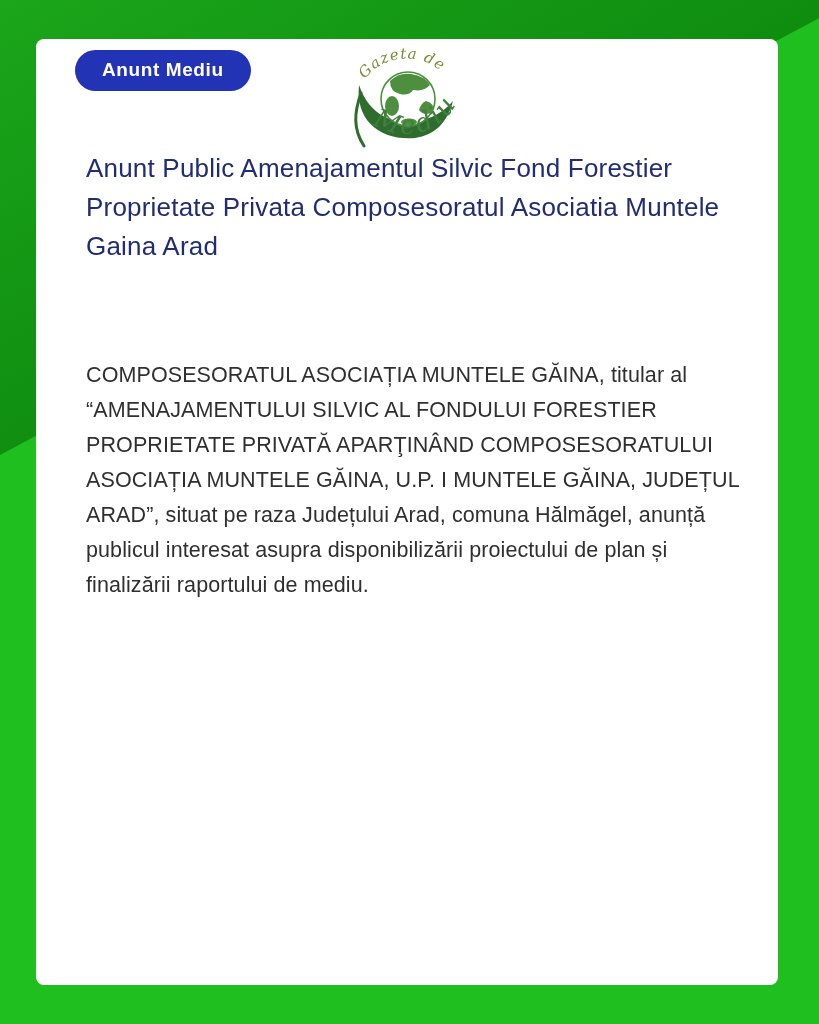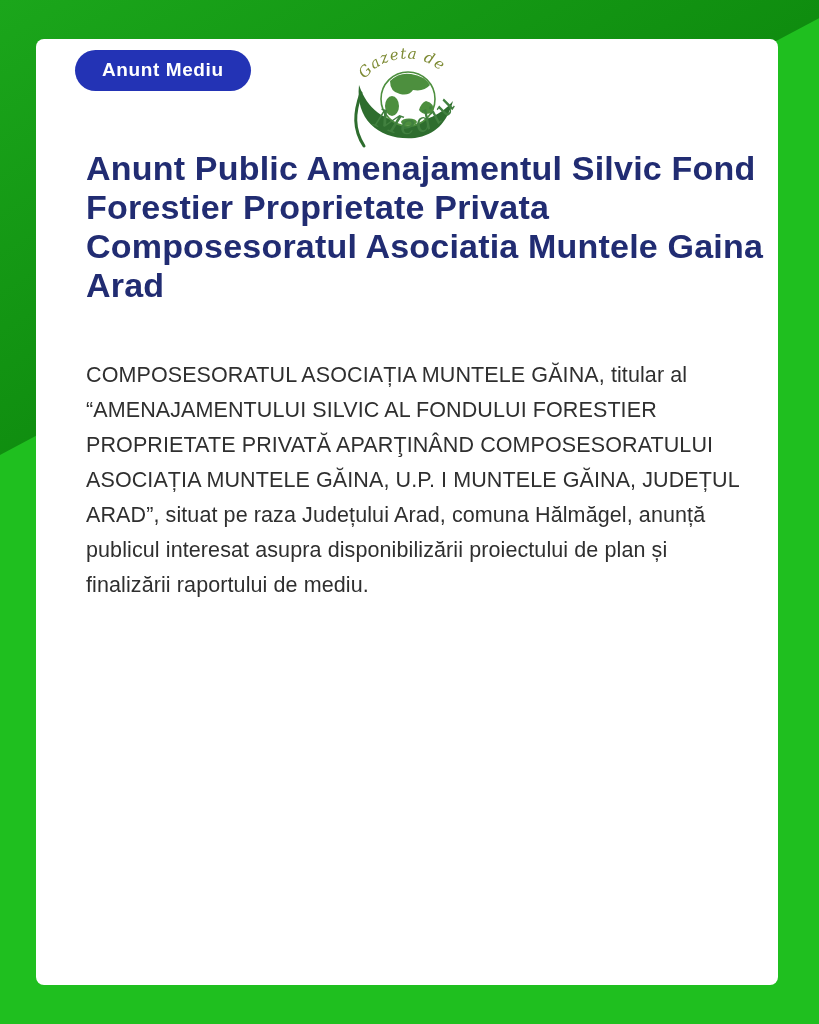--- a/index.html
+++ b/index.html
@@ -42,21 +42,21 @@
     border:none;cursor:pointer;
     font-family:"Liberation Sans","DejaVu Sans",sans-serif;
   }
   .logo{
     position:absolute;left:50%;top:2px;transform:translateX(-50%);
     width:124px;height:112px;
   }
   .title{
     position:absolute;left:50px;top:110px;width:682px;
     color:var(--heading-navy);
-    font-size:34px;font-weight:bold;line-height:39px;
+    font-size:26px;font-weight:normal;line-height:39px;
     letter-spacing:.2px;
   }
   .body-text{
     position:absolute;left:50px;top:275px;width:660px;
     color:var(--body-text);
     font-size:21.5px;line-height:35px;
     letter-spacing:.1px;
     margin-top:44px;
   }
   .logo svg text{font-family:"DejaVu Serif","Liberation Serif",serif;}

